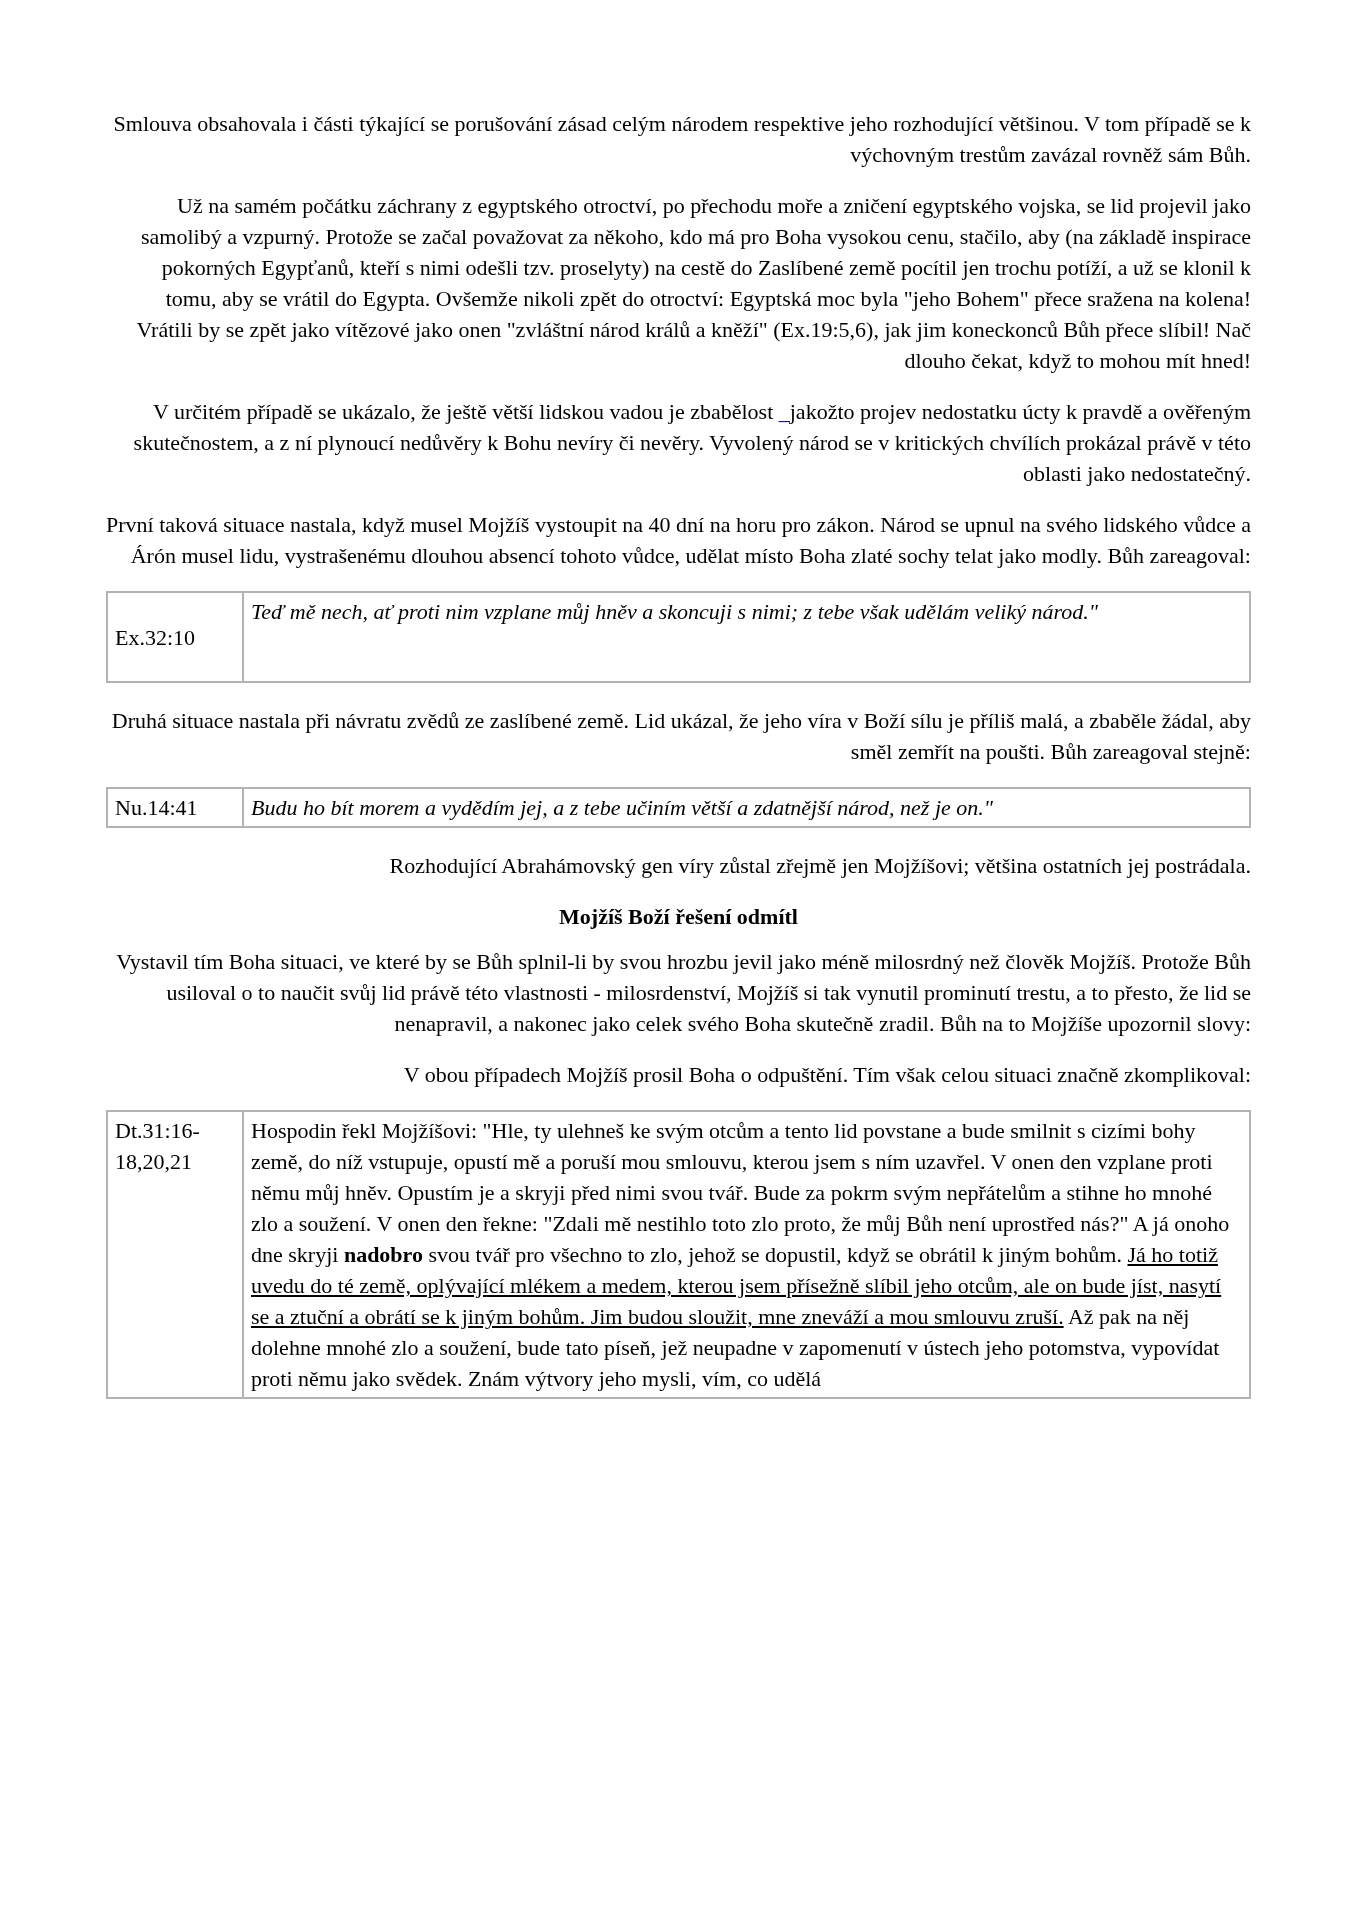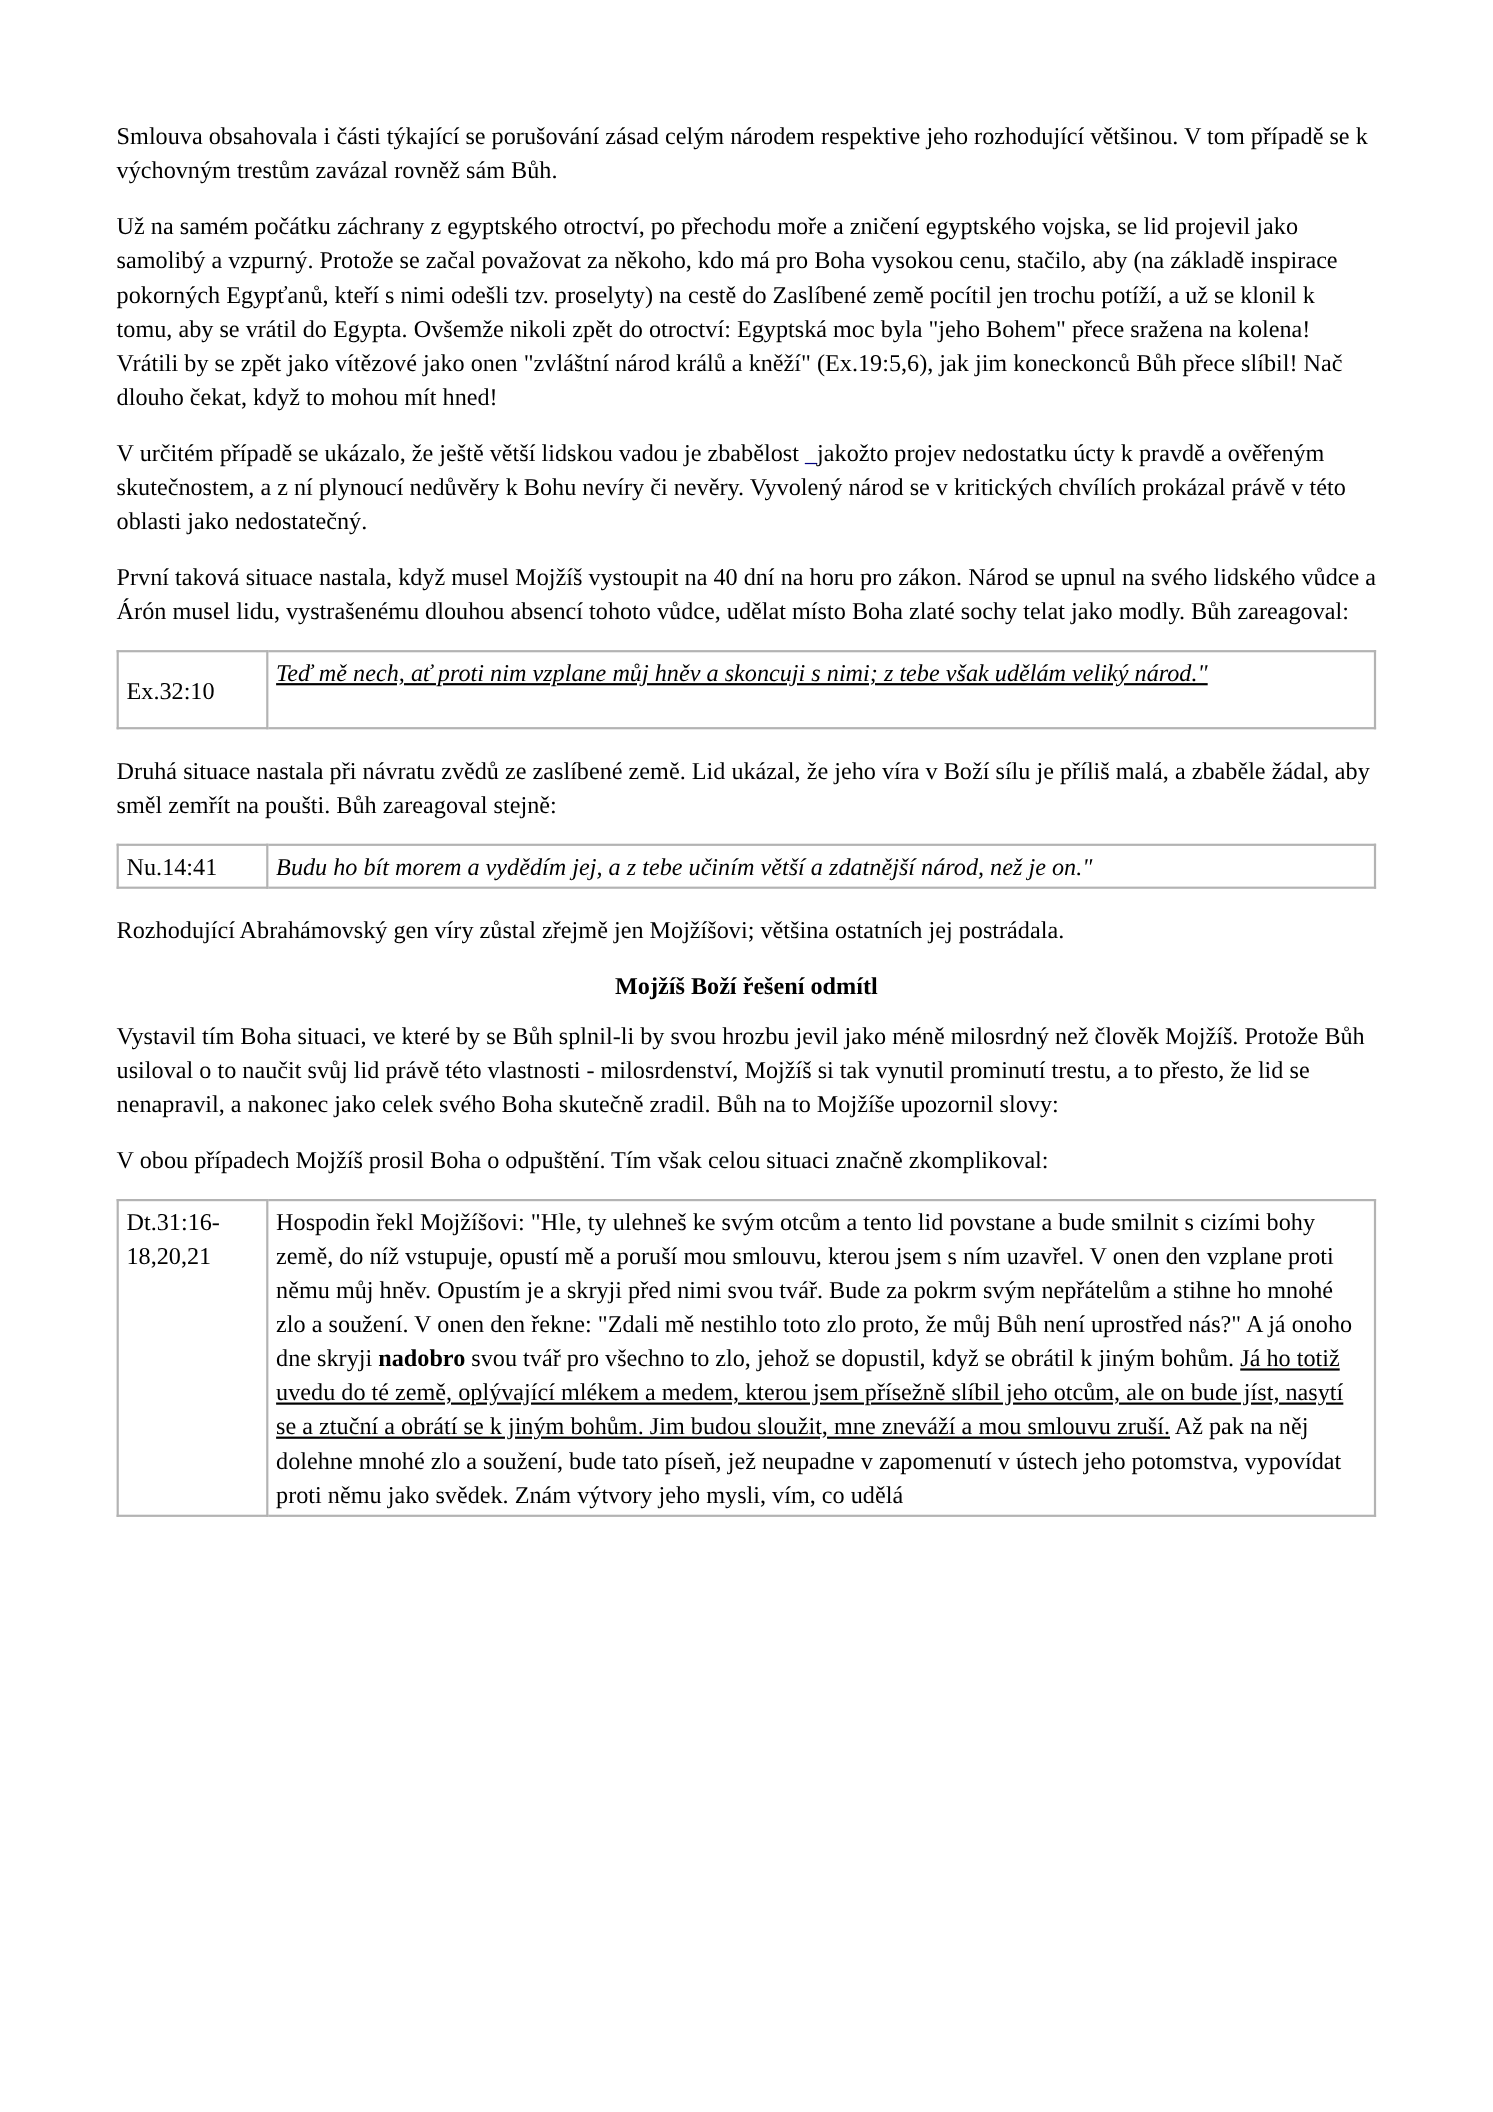--- a/index.html
+++ b/index.html
@@ -9,21 +9,21 @@
     min-height: 1920px;
     box-sizing: border-box;
     margin: 0 auto;
     padding: 108px 106px 60px 106px;
     background: #ffffff;
     color: #000000;
     font-family: "Liberation Serif", "DejaVu Serif", serif;
     font-size: 22px;
     line-height: 31px;
   }
-  p.para { margin: 0 0 20px 0; }
+  p.para { margin: 0 0 20px 0; text-align: right; }
   h3.sect {
     font-size: 22px;
     line-height: 31px;
     font-weight: bold;
     text-align: center;
     margin: 10px 0 14px 0;
   }
   table.quote {
     width: 100%;
     border-collapse: collapse;
@@ -31,21 +31,21 @@
     table-layout: fixed;
   }
   table.quote td {
     border: 2px solid #b3b3b3;
     padding: 3px 9px 3px 7px;
     vertical-align: top;
   }
   table.quote td.ref { width: 118px; }
   table.quote td.ref.mid { vertical-align: middle; }
   table.quote td.qt.italic { font-style: italic; }
-  td.qt.trail-1 { padding-bottom: 34px; text-decoration: underline; }
+  td.qt.trail-1 { padding-bottom: 54px; }
   td.qt.trail-2 { }
   a.anchor {
     color: #000080;
     text-decoration: none;
     cursor: pointer;
   }
   .bold { font-weight: bold; }
   .uline { text-decoration: underline; }
 </style>
 </head>

